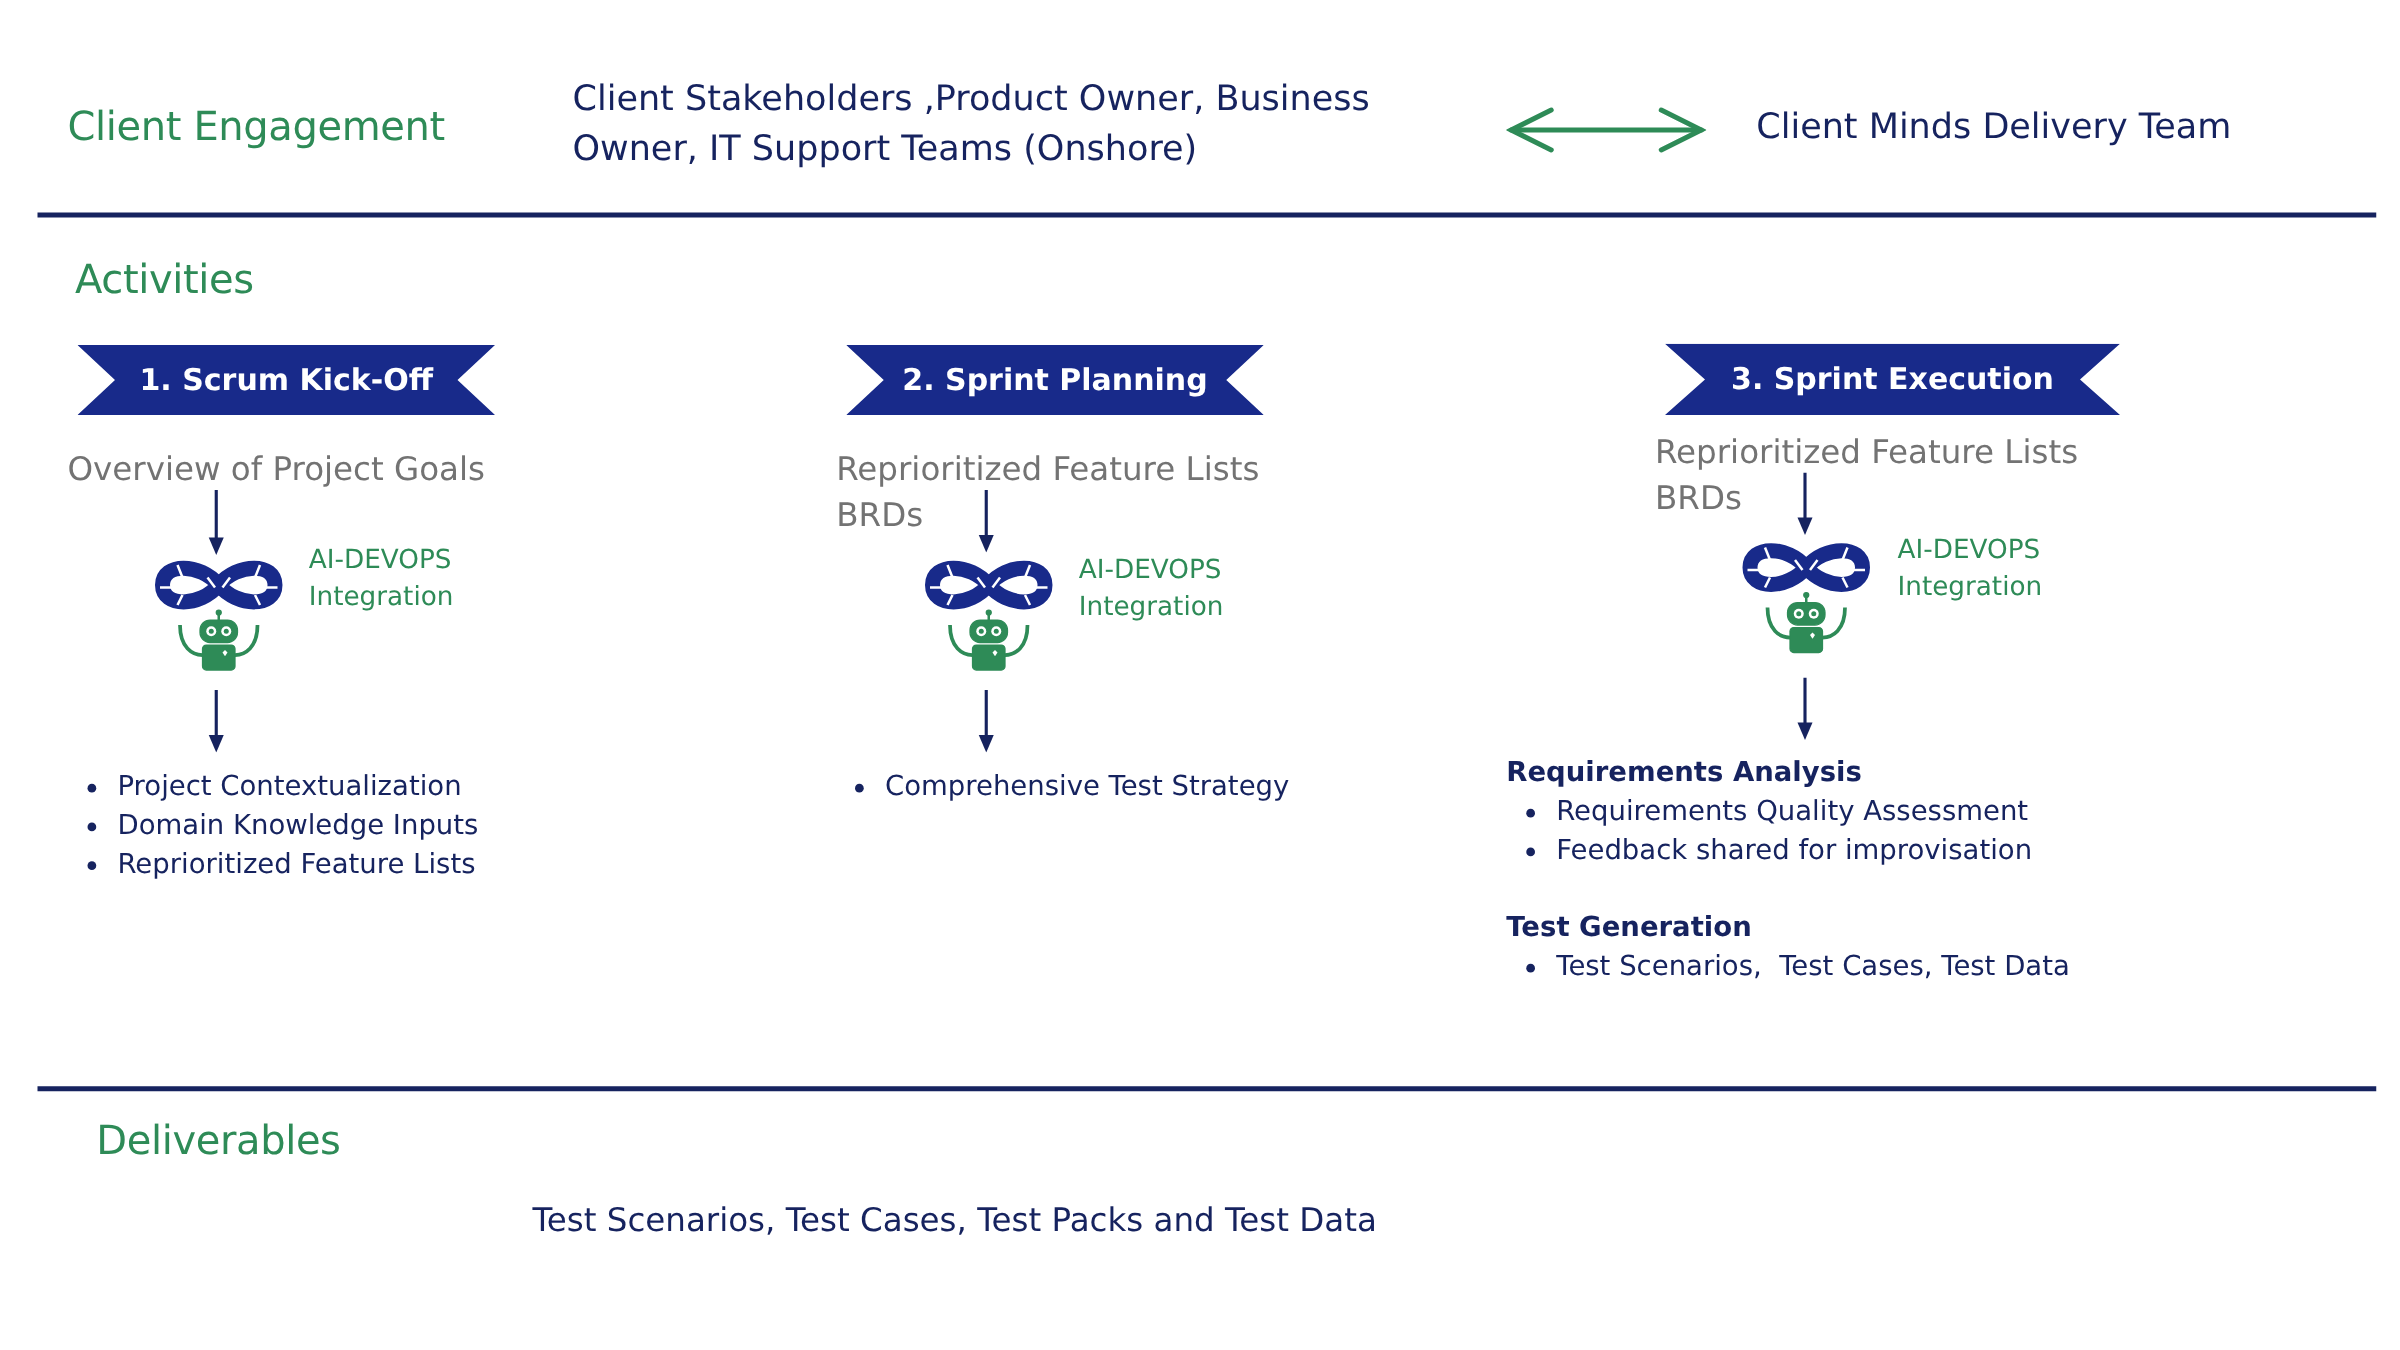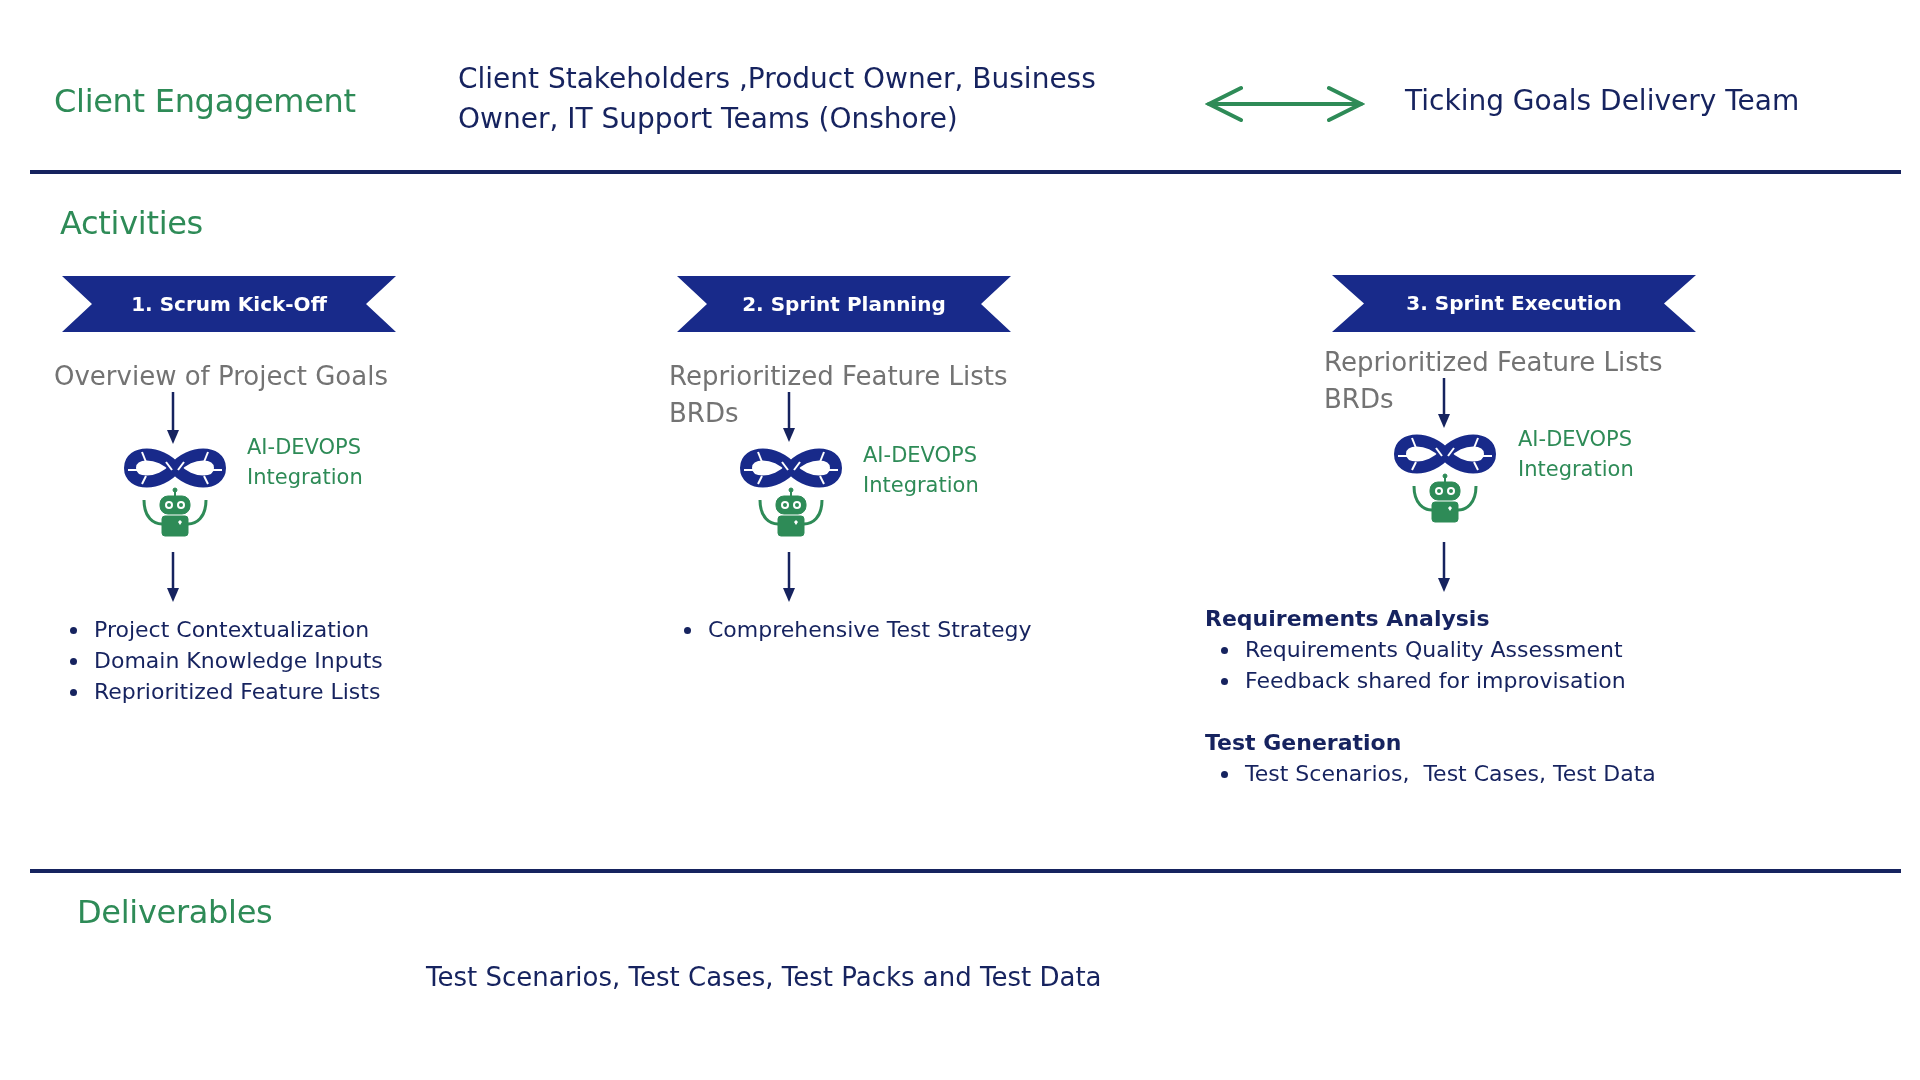--- a/index.html
+++ b/index.html
@@ -5,21 +5,21 @@
   html, body { margin:0; padding:0; }
   body { width:1920px; height:1080px; background:#ffffff; position:relative; overflow:hidden;
          font-family:"DejaVu Sans", sans-serif; color:#16235f; }
   .abs { position:absolute; }
   .section-title { font-weight:normal; font-size:32px; color:#2e8b57; letter-spacing:-0.3px; }
   .divider { position:absolute; left:30px; width:1871px; height:4px; background:#16235f; }
   .stake { font-size:28px; line-height:40px; color:#16235f; }
   .ribbon { position:absolute; height:56px; }
   .ribbon svg { position:absolute; left:0; top:0; }
   .ribbon-label { position:absolute; left:0; right:0; top:0; height:56px; line-height:56px; text-align:center;
-                  color:#ffffff; font-weight:bold; font-size:20px; }
+                  color:#ffffff; font-weight:bold; font-size:24px; }
   .input-text { font-size:26px; line-height:37px; color:#737373; }
   .arrow { position:absolute; }
   .ai-label { font-weight:normal; font-size:21px; line-height:30px; color:#2e8b57; }
   .bullets { list-style:none; margin:0; padding:0; font-size:22px; color:#16235f; }
   .bullets li { position:relative; padding-left:26px; line-height:31px; }
   .bullets li .dot { position:absolute; left:2px; top:13px; width:7px; height:7px; border-radius:50%; background:#16235f; }
   .subhead { font-weight:bold; font-size:22px; color:#16235f; line-height:31px; }
   .deliv-text { font-size:26px; color:#16235f; }
 </style>
 </head>
@@ -33,21 +33,21 @@
 </div>
 
 <svg class="abs" style="left:1205px; top:84px;" width="160" height="40" viewBox="0 0 160 40">
   <g stroke="#2e8b57" stroke-width="4" stroke-linecap="round" fill="none">
     <line x1="4" y1="20" x2="156" y2="20"></line>
     <polyline points="36,4 4,20 36,36"></polyline>
     <polyline points="124,4 156,20 124,36"></polyline>
   </g>
 </svg>
 
-<div class="abs stake" style="left:1405px; top:81px;">Ticking Goals Delivery Team</div>
+<div class="abs stake" style="left:1405px; top:81px;">Client Minds Delivery Team</div>
 
 <div class="divider" style="top:170px;"></div>
 
 <div class="abs section-title" style="left:60px; top:204px;">Activities</div>
 
 <div class="ribbon" style="left:62px; top:276px; width:334px;">
   <svg width="334" height="56" viewBox="0 0 334 56">
     <polygon points="0,0 334,0 304,28 334,56 0,56 30,28" fill="#182a8a"></polygon>
   </svg>
   <div class="ribbon-label">1. Scrum Kick-Off</div>

